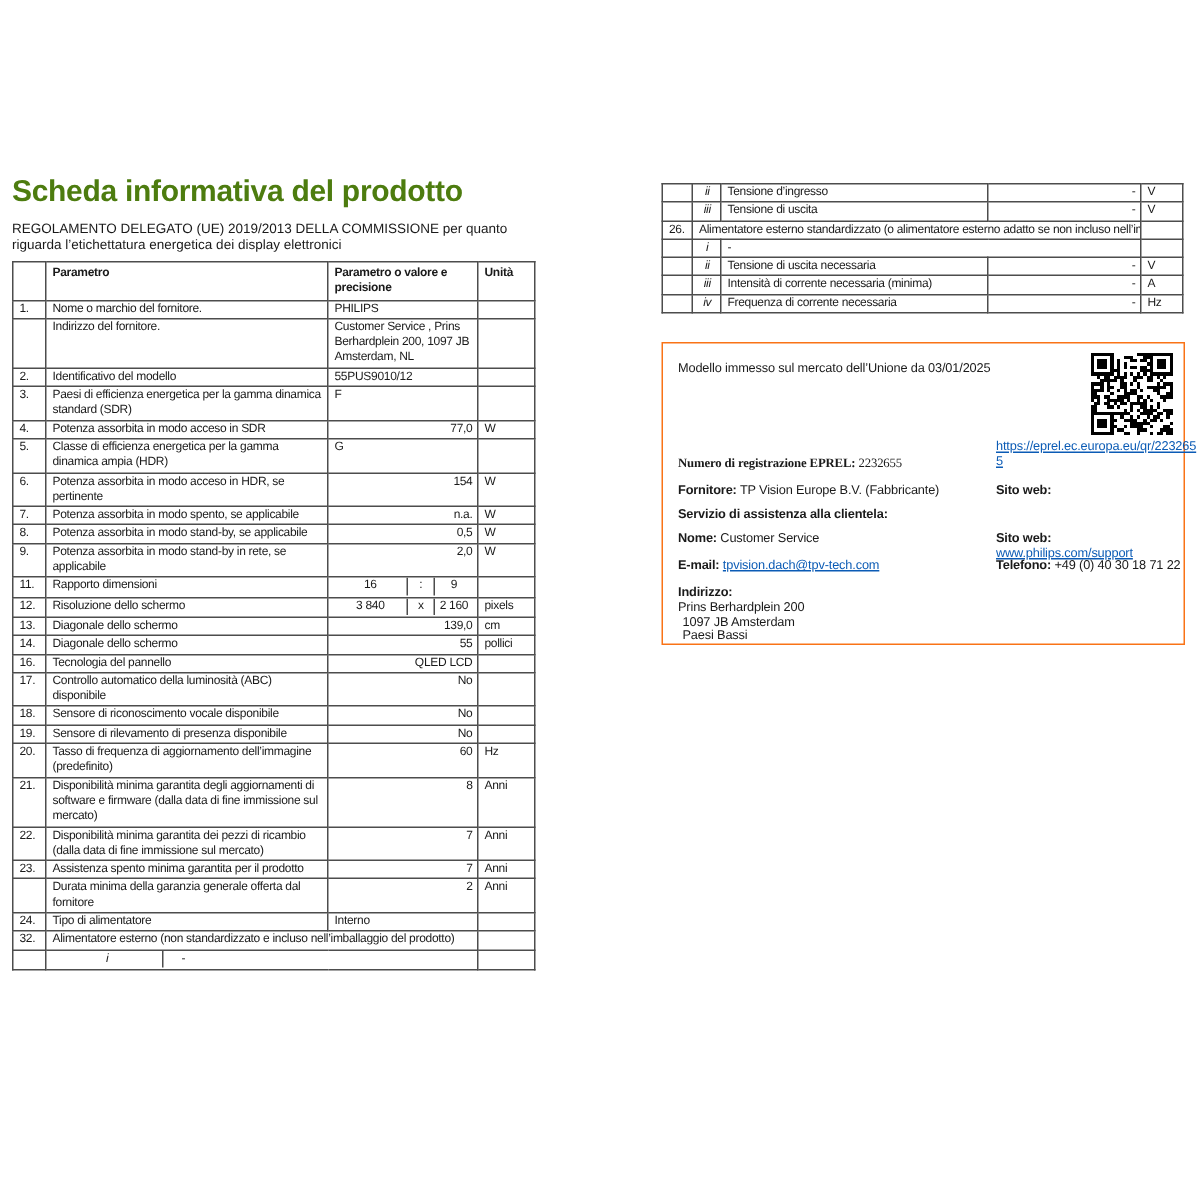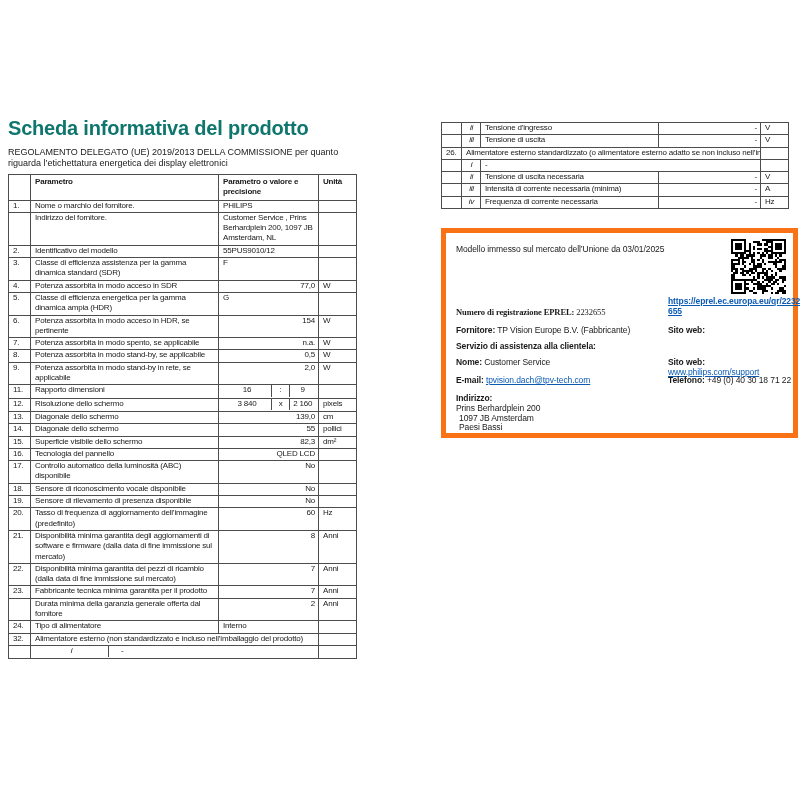--- a/index.html
+++ b/index.html
@@ -2,21 +2,21 @@
 <html><head>
 <meta charset="utf-8">
 <style>
   html,body{margin:0;padding:0;}
   body{
     width:800px;height:800px;background:#ffffff;position:relative;
     font-family:"Liberation Sans", sans-serif;color:#1a1a1a;overflow:hidden;
   }
   
   #left-pane{position:absolute;left:8px;top:117px;width:348px;}
-  #page-title{margin:0;font-size:20px;line-height:22px;font-weight:bold;color:#0f766e;letter-spacing:-0.2px;}
+  #page-title{margin:0;font-size:20px;line-height:22px;font-weight:bold;color:#4d7c0f;letter-spacing:-0.2px;}
   #page-subtitle{margin:8px 0 0 0;font-size:9px;line-height:11px;color:#1a1a1a;width:344px;}
   table.fiche{border-collapse:collapse;table-layout:fixed;font-size:8px;line-height:10.3px;letter-spacing:-0.2px;color:#1a1a1a;}
   #left-table{width:348px;margin-top:5px;}
   #right-table{width:347px;}
   table.fiche td, table.fiche th{border:1px solid #4d4d4d;padding:0 3px 1px 4px;vertical-align:top;overflow:hidden;}
   table.fiche th{font-weight:bold;text-align:left;padding-top:2px;padding-bottom:2px;}
   td.num{padding-left:2px;padding-right:1px;}
   td.val{text-align:right;}
   td.val.left{text-align:left;}
   td.merged{white-space:normal;}
@@ -28,26 +28,26 @@
   td.splitcell .sep{flex:0 0 19%;border-left:1px solid #4d4d4d;border-right:1px solid #4d4d4d;}
   td.splitcell .v2{flex:1;}
   td.subwrap{padding:0;}
   td.subwrap .sw{display:flex;width:100%;height:100%;}
   td.subwrap .si{flex:0 0 73px;border-right:1px solid #4d4d4d;text-align:center;font-style:italic;padding-bottom:1px;}
   td.subwrap .sd{flex:1;padding:0 0 1px 12px;}
   td.subnum{font-style:italic;text-align:center;padding-left:1px;padding-right:1px;margin-top:24px;}
   td.dash{padding-left:12px;}
   
   #right-table-wrap{position:absolute;left:441px;top:122px;width:347px;}
-  #info-box{position:absolute;left:441px;top:228px;width:347px;height:200px;border:5px solid #f97316;font-size:8.5px;line-height:10px;letter-spacing:-0.1px;}
+  #info-box{position:absolute;left:441px;top:228px;width:347px;height:200px;border:1px solid #f97316;font-size:8.5px;line-height:10px;letter-spacing:-0.1px;}
   #info-box .abs{position:absolute;}
   #info-box b{font-weight:bold;}
   .link{color:#0b5bb5;text-decoration:underline;cursor:pointer;}
   #qr-svg{position:absolute;top:6px;right:7px;width:55px;height:55px;}
-  #eprel-link{width:135px;word-break:break-all;font-weight:bold;}
+  #eprel-link{width:135px;word-break:break-all;}
   .addr-line{line-height:9.5px;}
   .addr-line.ind{padding-left:3px;}
 </style>
 </head>
 <body>
 
 <div id="left-pane">
   <h1 id="page-title">Scheda informativa del prodotto</h1>
   <p id="page-subtitle">REGOLAMENTO DELEGATO (UE) 2019/2013 DELLA COMMISSIONE per quanto riguarda l’etichettatura energetica dei display elettronici</p>
   <table id="left-table" class="fiche">
@@ -79,21 +79,21 @@
           <td class="unit"></td>
         </tr>
         <tr>
           <td class="num">2.</td>
           <td>Identificativo del modello</td>
           <td class="val left">55PUS9010/12</td>
           <td class="unit"></td>
         </tr>
         <tr>
           <td class="num">3.</td>
-          <td>Classe di efficienza assistenza per la gamma dinamica standard (SDR)</td>
+          <td>Paesi di efficienza energetica per la gamma dinamica standard (SDR)</td>
           <td class="val left">F</td>
           <td class="unit"></td>
         </tr>
         <tr>
           <td class="num">4.</td>
           <td>Potenza assorbita in modo acceso in SDR</td>
           <td class="val">77,0</td>
           <td class="unit">W</td>
         </tr>
         <tr>
@@ -156,26 +156,20 @@
           <td class="val">139,0</td>
           <td class="unit">cm</td>
         </tr>
         <tr>
           <td class="num">14.</td>
           <td>Diagonale dello schermo</td>
           <td class="val">55</td>
           <td class="unit">pollici</td>
         </tr>
         <tr>
-          <td class="num">15.</td>
-          <td>Superficie visibile dello schermo</td>
-          <td class="val">82,3</td>
-          <td class="unit">dm²</td>
-        </tr>
-        <tr>
           <td class="num">16.</td>
           <td>Tecnologia del pannello</td>
           <td class="val">QLED LCD</td>
           <td class="unit"></td>
         </tr>
         <tr>
           <td class="num">17.</td>
           <td>Controllo automatico della luminosità (ABC) disponibile</td>
           <td class="val">No</td>
           <td class="unit"></td>
@@ -205,21 +199,21 @@
           <td class="unit">Anni</td>
         </tr>
         <tr>
           <td class="num">22.</td>
           <td>Disponibilità minima garantita dei pezzi di ricambio (dalla data di fine immissione sul mercato)</td>
           <td class="val">7</td>
           <td class="unit">Anni</td>
         </tr>
         <tr>
           <td class="num">23.</td>
-          <td>Fabbricante tecnica minima garantita per il prodotto</td>
+          <td>Assistenza spento minima garantita per il prodotto</td>
           <td class="val">7</td>
           <td class="unit">Anni</td>
         </tr>
         <tr>
           <td class="num"></td>
           <td>Durata minima della garanzia generale offerta dal fornitore</td>
           <td class="val">2</td>
           <td class="unit">Anni</td>
         </tr>
         <tr>

